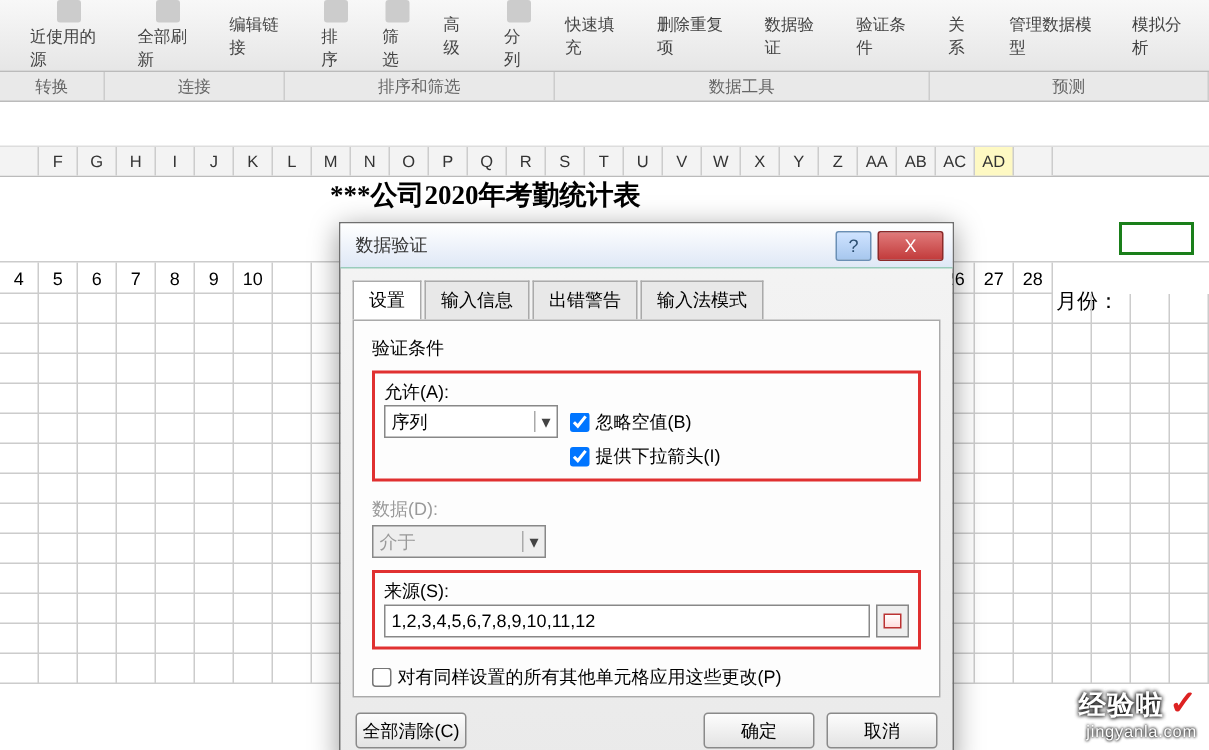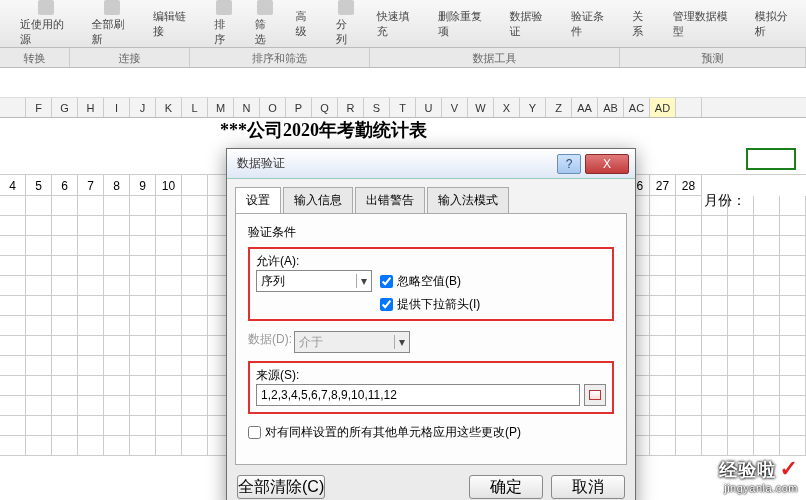--- a/index.html
+++ b/index.html
@@ -32,29 +32,29 @@
   .tab { padding: 4px 10px; border: 1px solid #aaa; border-bottom: none; background: #e8e8e8; margin-right: 2px; font-size: 12px; }
   .tab.active { background: #fff; }
   .tabbody { border: 1px solid #aaa; margin: 0 8px; background: #fdfdfd; padding: 10px 12px 14px 12px; height: 252px; position: relative; }
   .sec-lbl { margin-bottom: 6px; }
   .box-red { border: 2px solid #e03030; padding: 4px 6px 6px 6px; margin-bottom: 10px; }
   .allow-row { display: flex; align-items: center; gap: 8px; }
   .combo { width: 116px; height: 22px; border: 1px solid #888; background: #fff; display: flex; align-items: center; padding: 0 4px; font-size: 12px; }
   .combo .arrow { margin-left: auto; border-left: 1px solid #aaa; padding-left: 4px; color: #444; }
   .chk { display: flex; align-items: center; gap: 4px; font-size: 12px; }
   .chk input { width: 13px; height: 13px; }
-  .data-row { margin-top: 6px; display: flex; flex-direction: row; gap: 2px; }
+  .data-row { margin-top: 6px; display: flex; flex-direction: column; gap: 2px; }
   .srcgrp .src-input { display: flex; align-items: center; }
   .srcgrp input[type=text] { flex: 1; height: 22px; border: 1px solid #888; padding: 0 4px; font-size: 12px; background: #fff; }
   .refbtn { width: 22px; height: 22px; border: 1px solid #888; background: #eee; margin-left: 4px; display: flex; align-items: center; justify-content: center; }
   .refico { width: 12px; height: 10px; border: 1px solid #b33; background: linear-gradient(#fff,#fdd); }
   .applychk { margin-top: 8px; }
   .dlg-btns { display: flex; padding: 10px; gap: 8px; justify-content: flex-end; }
   .dlg-btns .left { margin-right: auto; }
-  .btn { min-width: 74px; height: 24px; border: 1px solid #8a8a8a; background: linear-gradient(#fdfdfd,#e3e3e3); border-radius: 3px; font-size: 16px; display: flex; align-items: center; justify-content: center; }
+  .btn { min-width: 74px; height: 24px; border: 1px solid #8a8a8a; background: linear-gradient(#fdfdfd,#e3e3e3); border-radius: 3px; font-size: 12px; display: flex; align-items: center; justify-content: center; }
 
   .watermark { position: absolute; right: 8px; bottom: 6px; text-align: right; }
   .watermark .t1 { font-size: 18px; font-weight: bold; color: #fff; text-shadow: 0 0 3px #000,0 0 3px #000; letter-spacing: 1px; }
   .watermark .chk2 { color: #d22; font-size: 22px; font-weight: bold; }
   .watermark .t2 { font-size: 11px; color: #fff; text-shadow: 0 0 2px #000,0 0 2px #000; letter-spacing: .5px; }
 
   .gray { color: #999; }
   .selcell { border: 2px solid #1a7f1a; background: #fff; }
 </style>
 </head>

